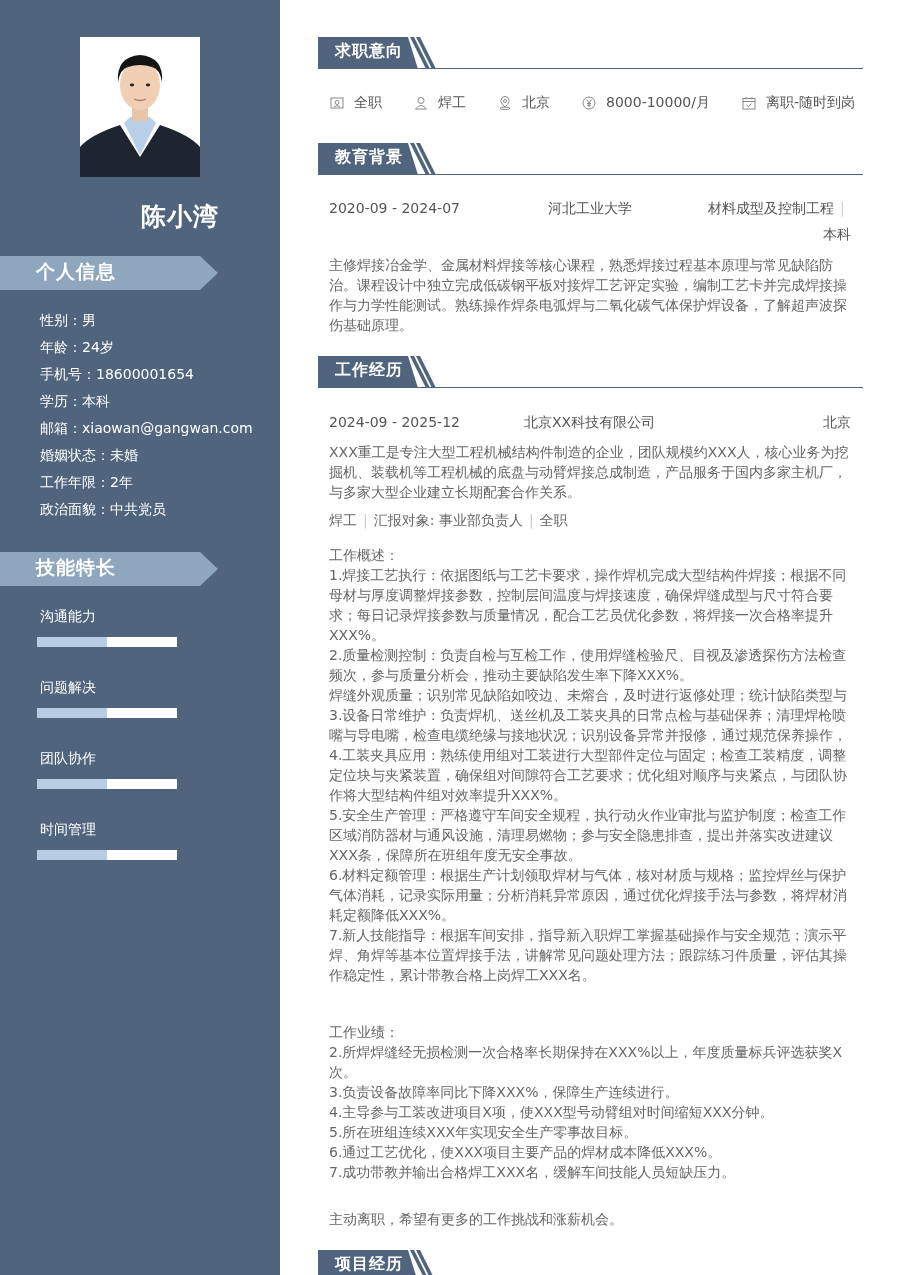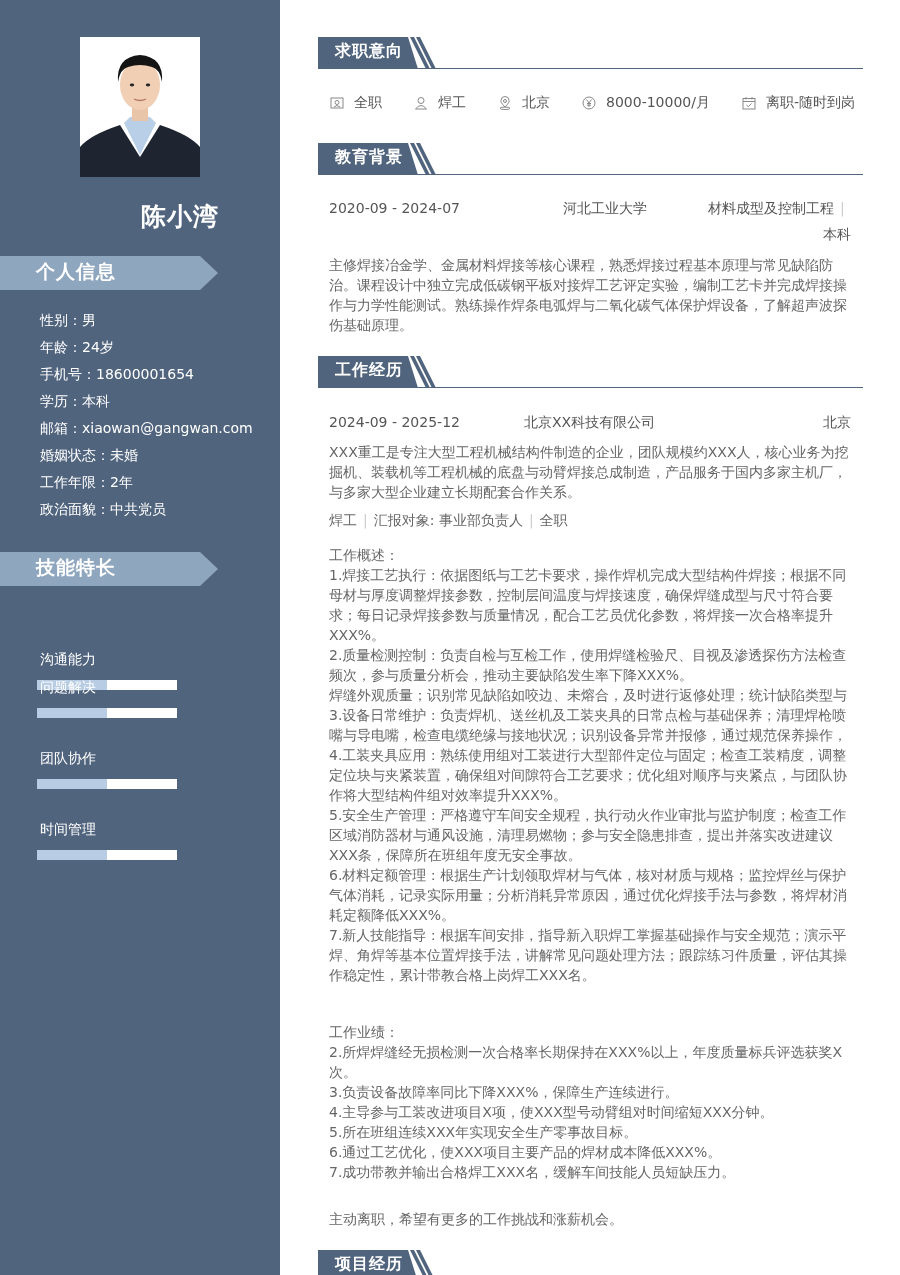--- a/index.html
+++ b/index.html
@@ -74,21 +74,21 @@
     <div class="info-item">婚姻状态：未婚</div>
     <div class="info-item">工作年限：2年</div>
     <div class="info-item">政治面貌：中共党员</div>
   </div>
 
   <div class="side-title" style="top:552px;">
     <div class="bg"></div>
     <div class="txt">技能特长</div>
   </div>
 
-  <div class="skill" style="top:606px;margin-top:43px;">
+  <div class="skill" style="top:606px;">
     <div class="label">沟通能力</div>
     <div class="bar">
         <div class="fill" style="width:50%;"></div>
       </div>
   </div>
   <div class="skill" style="top:677px;">
     <div class="label">问题解决</div>
     <div class="bar">
         <div class="fill" style="width:50%;"></div>
       </div>
@@ -166,21 +166,21 @@
       <polygon points="0,0 90,0 100,32 0,32" fill="#51647e"></polygon>
       <polygon points="92,0 96,0 112,32 108,32" fill="#51647e"></polygon>
       <polygon points="98,0 102,0 118,32 114,32" fill="#51647e"></polygon>
     </svg>
     <div class="txt">教育背景</div>
   </div>
 </div>
 
 <div class="row3" style="top:198px;">
   <span style="left:0;">2020-09 - 2024-07</span>
-  <span style="left:234px;">河北工业大学</span>
+  <span style="left:219px;">河北工业大学</span>
   <span style="left:379px;"><span style="position:static;">材料成型及控制工程</span><span style="position:static;" class="sep">|</span></span>
 </div>
 <div class="row3" style="top:224px;">
   <span style="right:0;">本科</span>
 </div>
 
 <div class="para" style="top:255px;">
   <span class="ln">主修焊接冶金学、金属材料焊接等核心课程，熟悉焊接过程基本原理与常见缺陷防</span>
   <span class="ln">治。课程设计中独立完成低碳钢平板对接焊工艺评定实验，编制工艺卡并完成焊接操</span>
   <span class="ln">作与力学性能测试。熟练操作焊条电弧焊与二氧化碳气体保护焊设备，了解超声波探</span>

